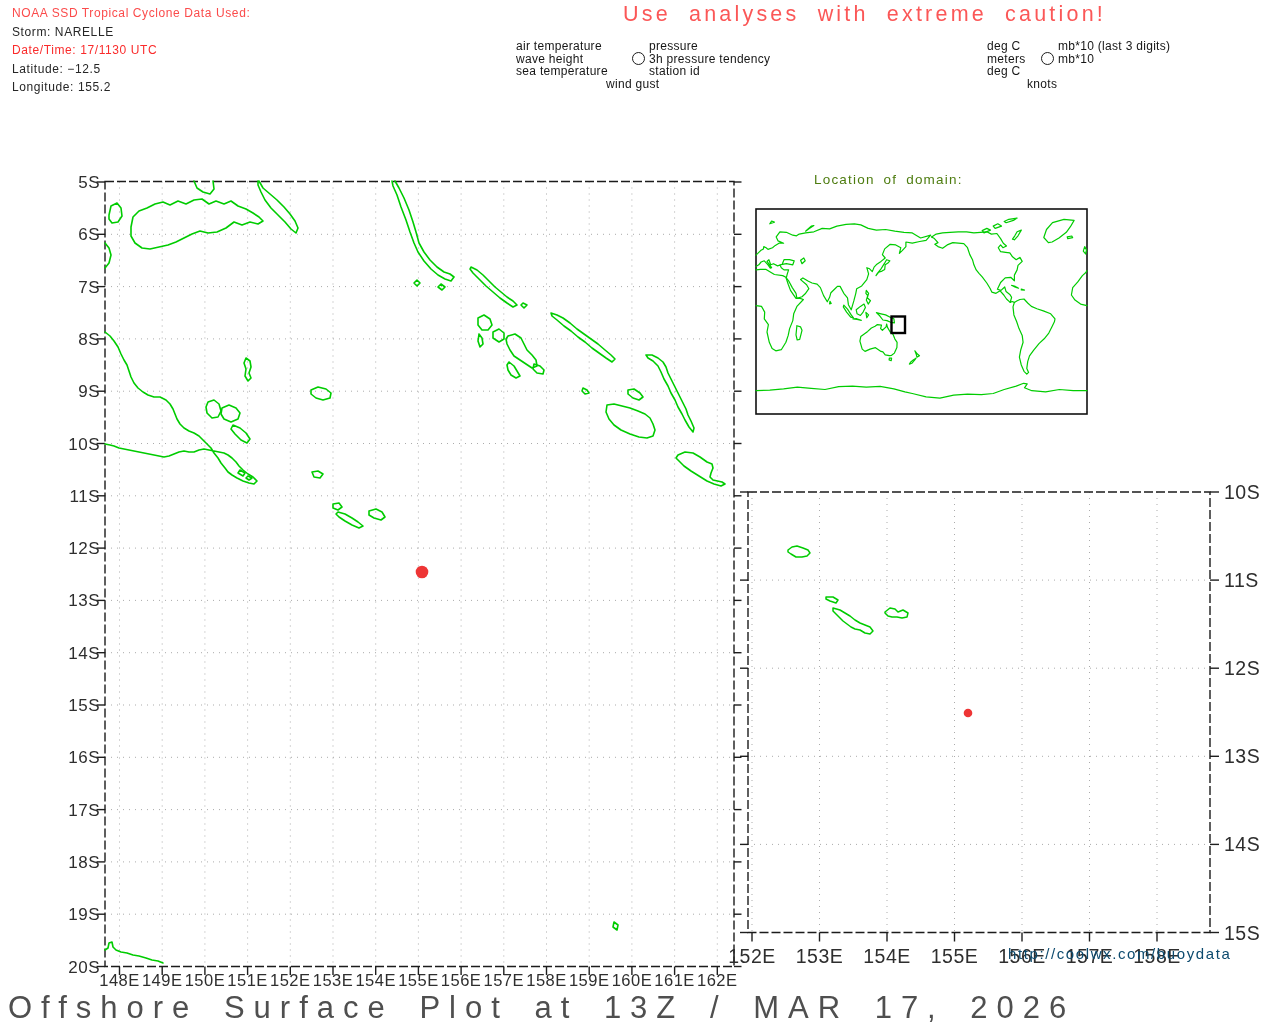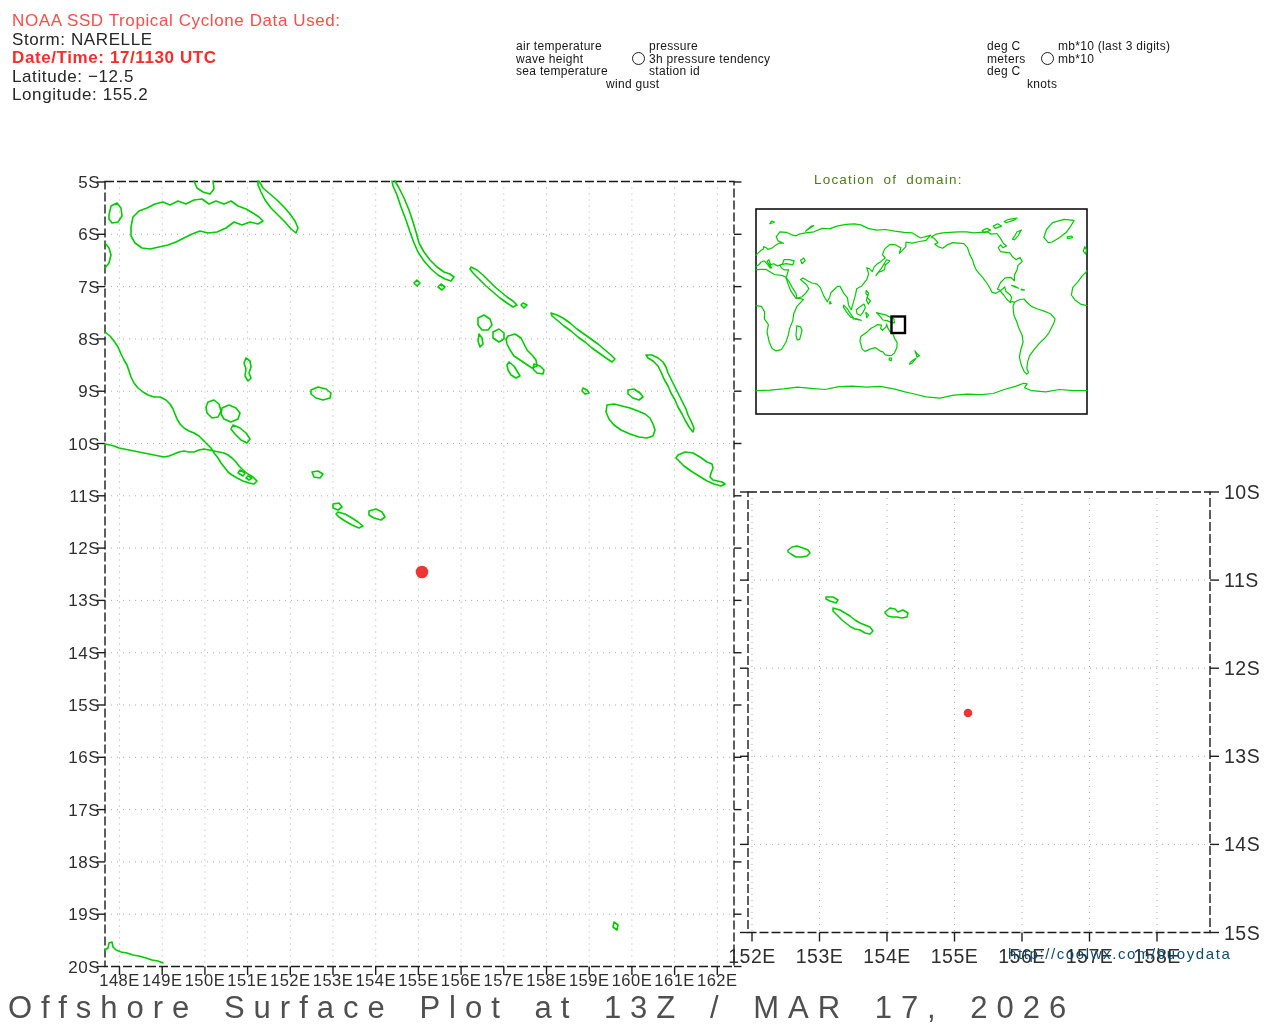--- a/index.html
+++ b/index.html
@@ -1,21 +1,21 @@
 <!DOCTYPE html>
 <html><head>
 <meta charset="utf-8">
 <style>
   html,body{margin:0;padding:0;background:#fff}
   .page{position:relative;width:1280px;height:1024px;background:#fff;overflow:hidden;
         font-family:"Liberation Sans",sans-serif;color:#262626}
   .abs{position:absolute}
-  .hdr{left:12px;top:12px;font-size:17px;line-height:18.5px;letter-spacing:.6px;white-space:nowrap}
+  .hdr{left:12px;top:4px;font-size:12px;line-height:18.5px;letter-spacing:.6px;white-space:nowrap}
   .hdr .r1{color:#fb4b4b}
-  .hdr .r2{color:#fa2b2b;font-weight:bold}
+  .hdr .r2{color:#fa2b2b;font-weight:normal}
   .caution{left:623px;top:2px;font-size:21.5px;letter-spacing:3.2px;word-spacing:9px;
            color:#fb5757;white-space:nowrap}
   .legend{font-size:12px;line-height:12.5px;letter-spacing:.3px;color:#161616;white-space:nowrap}
   .lrow{display:flex;align-items:center;height:12.5px}
   .ll{display:inline-block;text-align:left;white-space:nowrap}
   #station-legend .ll{width:112px}
   #units-legend .ll{width:50px}
   .mid{display:inline-block;width:13px;height:13px;margin:0 4px;flex:0 0 13px}
   .circ{border:1.6px solid #1d1d1d;border-radius:50%;box-sizing:border-box}
   .lr{white-space:nowrap}
@@ -44,20 +44,21 @@
 <div class="page">
 
   <div class="abs hdr">
     <div class="r1">NOAA SSD Tropical Cyclone Data Used:</div>
     <div>Storm: NARELLE</div>
     <div class="r2">Date/Time: 17/1130 UTC</div>
     <div>Latitude: −12.5</div>
     <div>Longitude: 155.2</div>
   </div>
 
+  <div class="abs caution">Use analyses with extreme caution!</div>
 
   <div class="abs legend" id="station-legend" style="left:516px;top:40px">
     <div class="lrow">
       <span class="ll">air temperature</span>
       <span class="mid"></span>
       <span class="lr">pressure</span>
     </div>
     <div class="lrow">
       <span class="ll">wave height</span>
       <span class="mid circ"></span>

